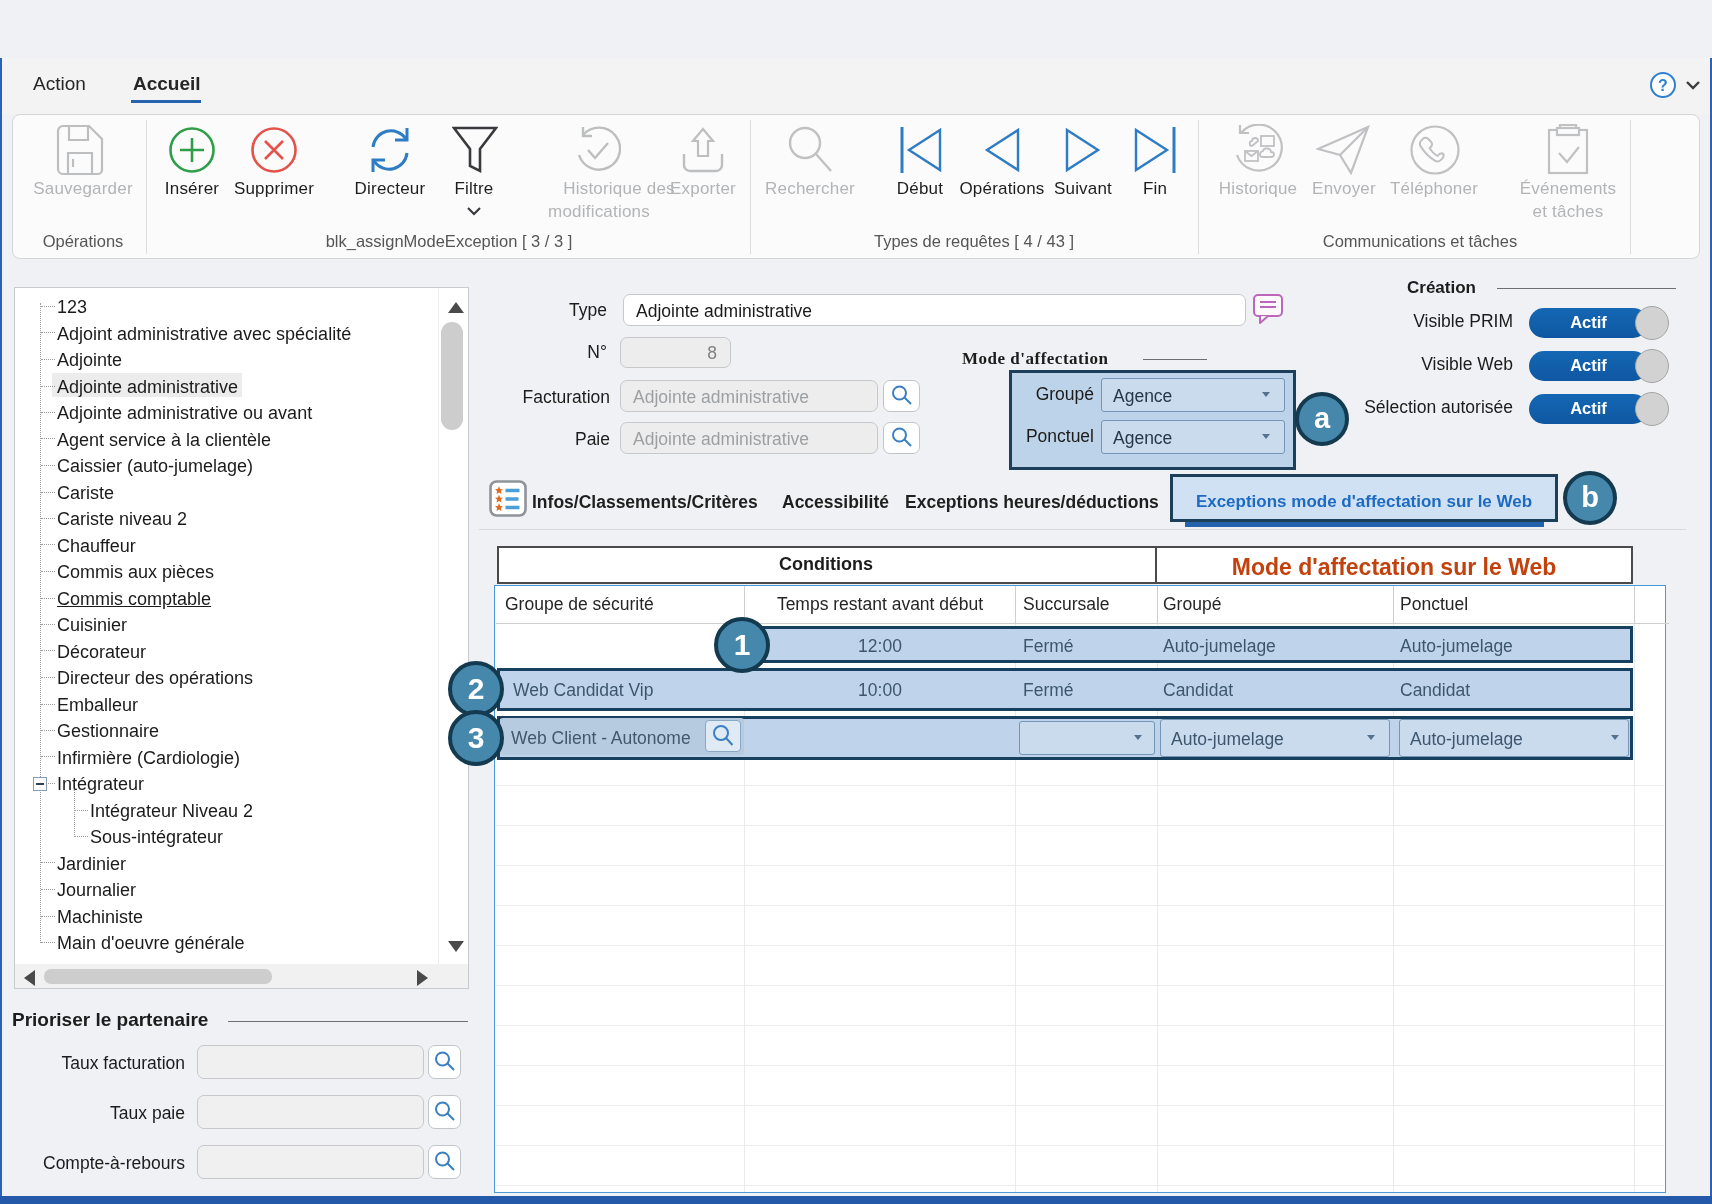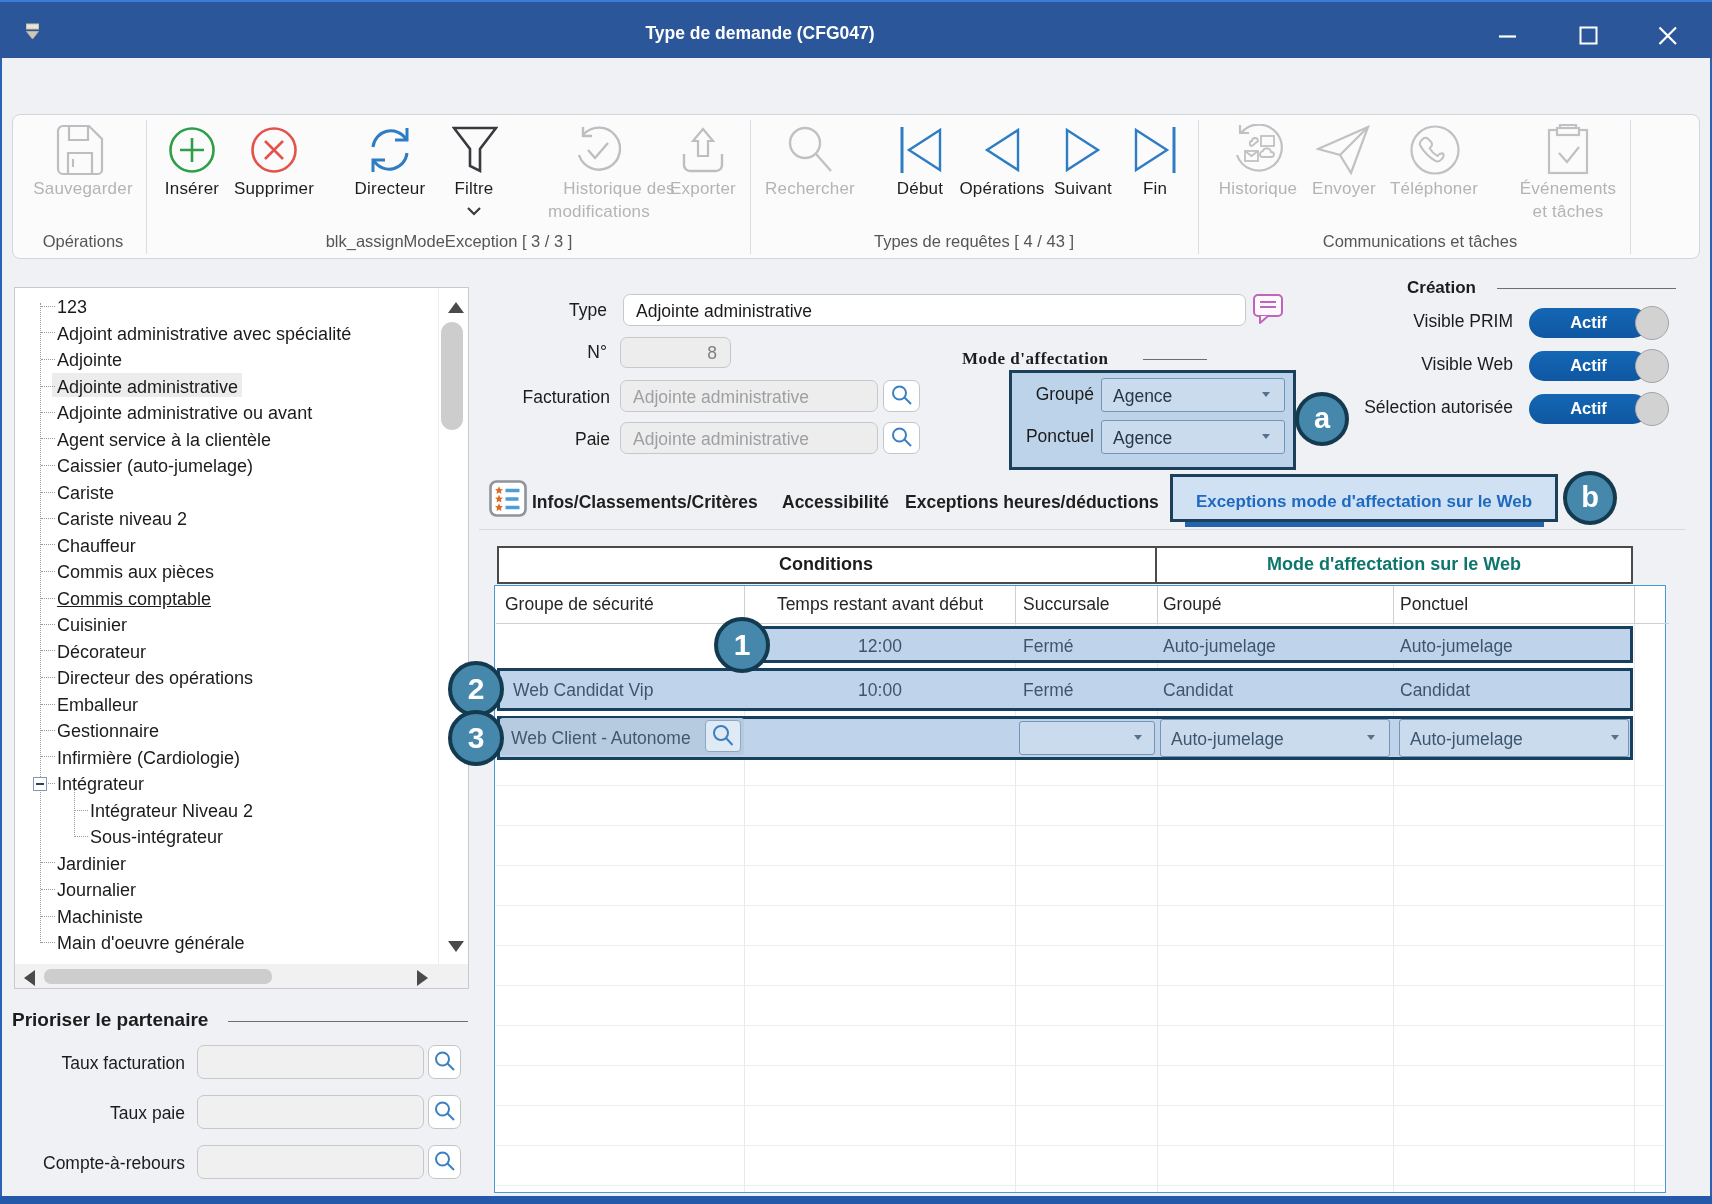--- a/index.html
+++ b/index.html
@@ -33,34 +33,30 @@
 .rowtx{position:absolute;font-size:17.5px;color:#3d566e;white-space:nowrap;z-index:12;}
 .shead{position:absolute;top:594px;font-size:17.5px;color:#262626;white-space:nowrap;}
 .tree-it{position:absolute;font-size:18px;color:#1b1b1b;white-space:nowrap;}
 .gline{position:absolute;height:1px;background:#6e6e6e;}
 .vline{position:absolute;width:1px;background:#e9eaec;}
 .hline{position:absolute;height:1px;background:#ebedef;}
 </style>
 </head>
 <body>
 <div id="win">
-<div id="titlebar">
-  <svg class="abs" style="left:26px;top:21px;" width="13" height="17" viewBox="0 0 13 17">
-    <rect x="0.5" y="1" width="12" height="5" fill="#ece5d3" stroke="#c9c2ae" stroke-width="1"></rect>
-    <path d="M0.5 8.5 L12.5 8.5 L6.5 16 Z" fill="#cdc8ba" stroke="#b5b0a0" stroke-width="1"></path>
+<div id="tabrow">
+  <div class="rtab" style="left:31px;">Action</div>
+  <div class="rtab" style="left:131px;font-weight:bold;">Accueil</div>
+  <div class="abs" style="left:129px;top:42px;width:70px;height:3px;background:#2563ad;"></div>
+  <svg class="abs" style="left:1647px;top:13px;" width="28" height="28" viewBox="0 0 28 28">
+    <circle cx="14" cy="14" r="12" stroke="#2f80d0" stroke-width="2" fill="#fdfdfe"></circle>
+    <text x="14" y="19.5" text-anchor="middle" font-size="16" font-weight="bold" fill="#2f80d0" font-family="Liberation Sans">?</text>
   </svg>
-  <div id="title">Type de demande (CFG047)</div>
-  <svg class="abs" style="left:1496px;top:22px;" width="24" height="24" viewBox="0 0 24 24">
-        <path d="M3 12.5 h17" stroke="#fff" stroke-width="2.2" fill="none"></path>
-      </svg>
-  <svg class="abs" style="left:1577px;top:22px;" width="24" height="24" viewBox="0 0 24 24">
-        <rect x="3.5" y="3.5" width="16" height="16" stroke="#fff" stroke-width="2" fill="none"></rect>
-      </svg>
-  <svg class="abs" style="left:1656px;top:22px;" width="24" height="24" viewBox="0 0 24 24">
-        <path d="M3.5 3.5 L20 20 M20 3.5 L3.5 20" stroke="#fff" stroke-width="2.2" fill="none"></path>
+  <svg class="abs" style="left:1682px;top:18px;" width="18" height="18" viewBox="0 0 18 18">
+        <path d="M3 6 l6 6 l6-6" stroke="#3c3c3c" stroke-width="2.4" fill="none"></path>
       </svg>
 </div>
 <div id="ribbon"></div>
 <div class="sep" style="left:146px;"></div>
 <div class="sep" style="left:750px;"></div>
 <div class="sep" style="left:1198px;"></div>
 <div class="sep" style="left:1630px;"></div>
 <div class="grp" style="left:83px;">Opérations</div>
 <div class="grp" style="left:449px;">blk_assignModeException [ 3 / 3 ]</div>
 <div class="grp" style="left:974px;">Types de requêtes [ 4 / 43 ]</div>
@@ -320,21 +316,21 @@
 <div class="abs" style="left:782px;top:492px;font-size:17.5px;font-weight:bold;color:#1f1f1f;">Accessibilité</div>
 <div class="abs" style="left:905px;top:492px;font-size:17.5px;font-weight:bold;color:#1f1f1f;">Exceptions heures/déductions</div>
 <div class="abs" style="left:479px;top:529px;width:1207px;height:1px;background:#d9d9d9;"></div>
 <div class="abs" style="left:1170px;top:474px;width:388px;height:48px;background:#cfe1f3;border:3px solid #1c4059;box-sizing:border-box;z-index:5;"></div>
 <div class="abs" style="left:1364px;top:492px;transform:translateX(-50%);font-size:17px;font-weight:bold;color:#1e6ac1;white-space:nowrap;z-index:6;">Exceptions mode d'affectation sur le Web</div>
 <div class="abs" style="left:1185px;top:521px;width:359px;height:6px;background:#2563ad;z-index:4;"></div>
 <div class="circ" style="left:1563px;top:471px;width:54px;height:54px;font-size:29px;line-height:44px;">b</div>
 <div class="abs" style="left:497px;top:546px;width:1136px;height:38px;background:#fff;border:2px solid #4a4a4a;box-sizing:border-box;"></div>
 <div class="abs" style="left:1155px;top:546px;width:2px;height:38px;background:#4a4a4a;"></div>
 <div class="abs" style="left:826px;top:554px;transform:translateX(-50%);font-size:18px;font-weight:bold;color:#1c1c1c;">Conditions</div>
-<div class="abs" style="left:1394px;top:554px;transform:translateX(-50%);font-size:18px;font-weight:bold;color:#0f766e;white-space:nowrap;">Mode d'affectation sur le Web</div>
+<div class="abs" style="left:1394px;top:554px;transform:translateX(-50%);font-size:23px;font-weight:bold;color:#c2410c;white-space:nowrap;">Mode d'affectation sur le Web</div>
 <div class="abs" style="left:494px;top:585px;width:1172px;height:608px;background:#fff;border:1.5px solid #4b9ad8;box-sizing:border-box;"></div>
 <div class="abs" style="left:744px;top:586px;width:1px;height:38px;background:#cfcfcf;"></div>
 <div class="abs" style="left:1015px;top:586px;width:1px;height:38px;background:#cfcfcf;"></div>
 <div class="abs" style="left:1157px;top:586px;width:1px;height:38px;background:#cfcfcf;"></div>
 <div class="abs" style="left:1393px;top:586px;width:1px;height:38px;background:#cfcfcf;"></div>
 <div class="abs" style="left:1634px;top:586px;width:1px;height:38px;background:#cfcfcf;"></div>
 <div class="abs" style="left:496px;top:623px;width:1173px;height:1px;background:#cfcfcf;"></div>
 <div class="shead" style="left:505px;">Groupe de sécurité</div>
 <div class="shead" style="left:880px;transform:translateX(-50%);">Temps restant avant début</div>
 <div class="shead" style="left:1023px;">Succursale</div>

